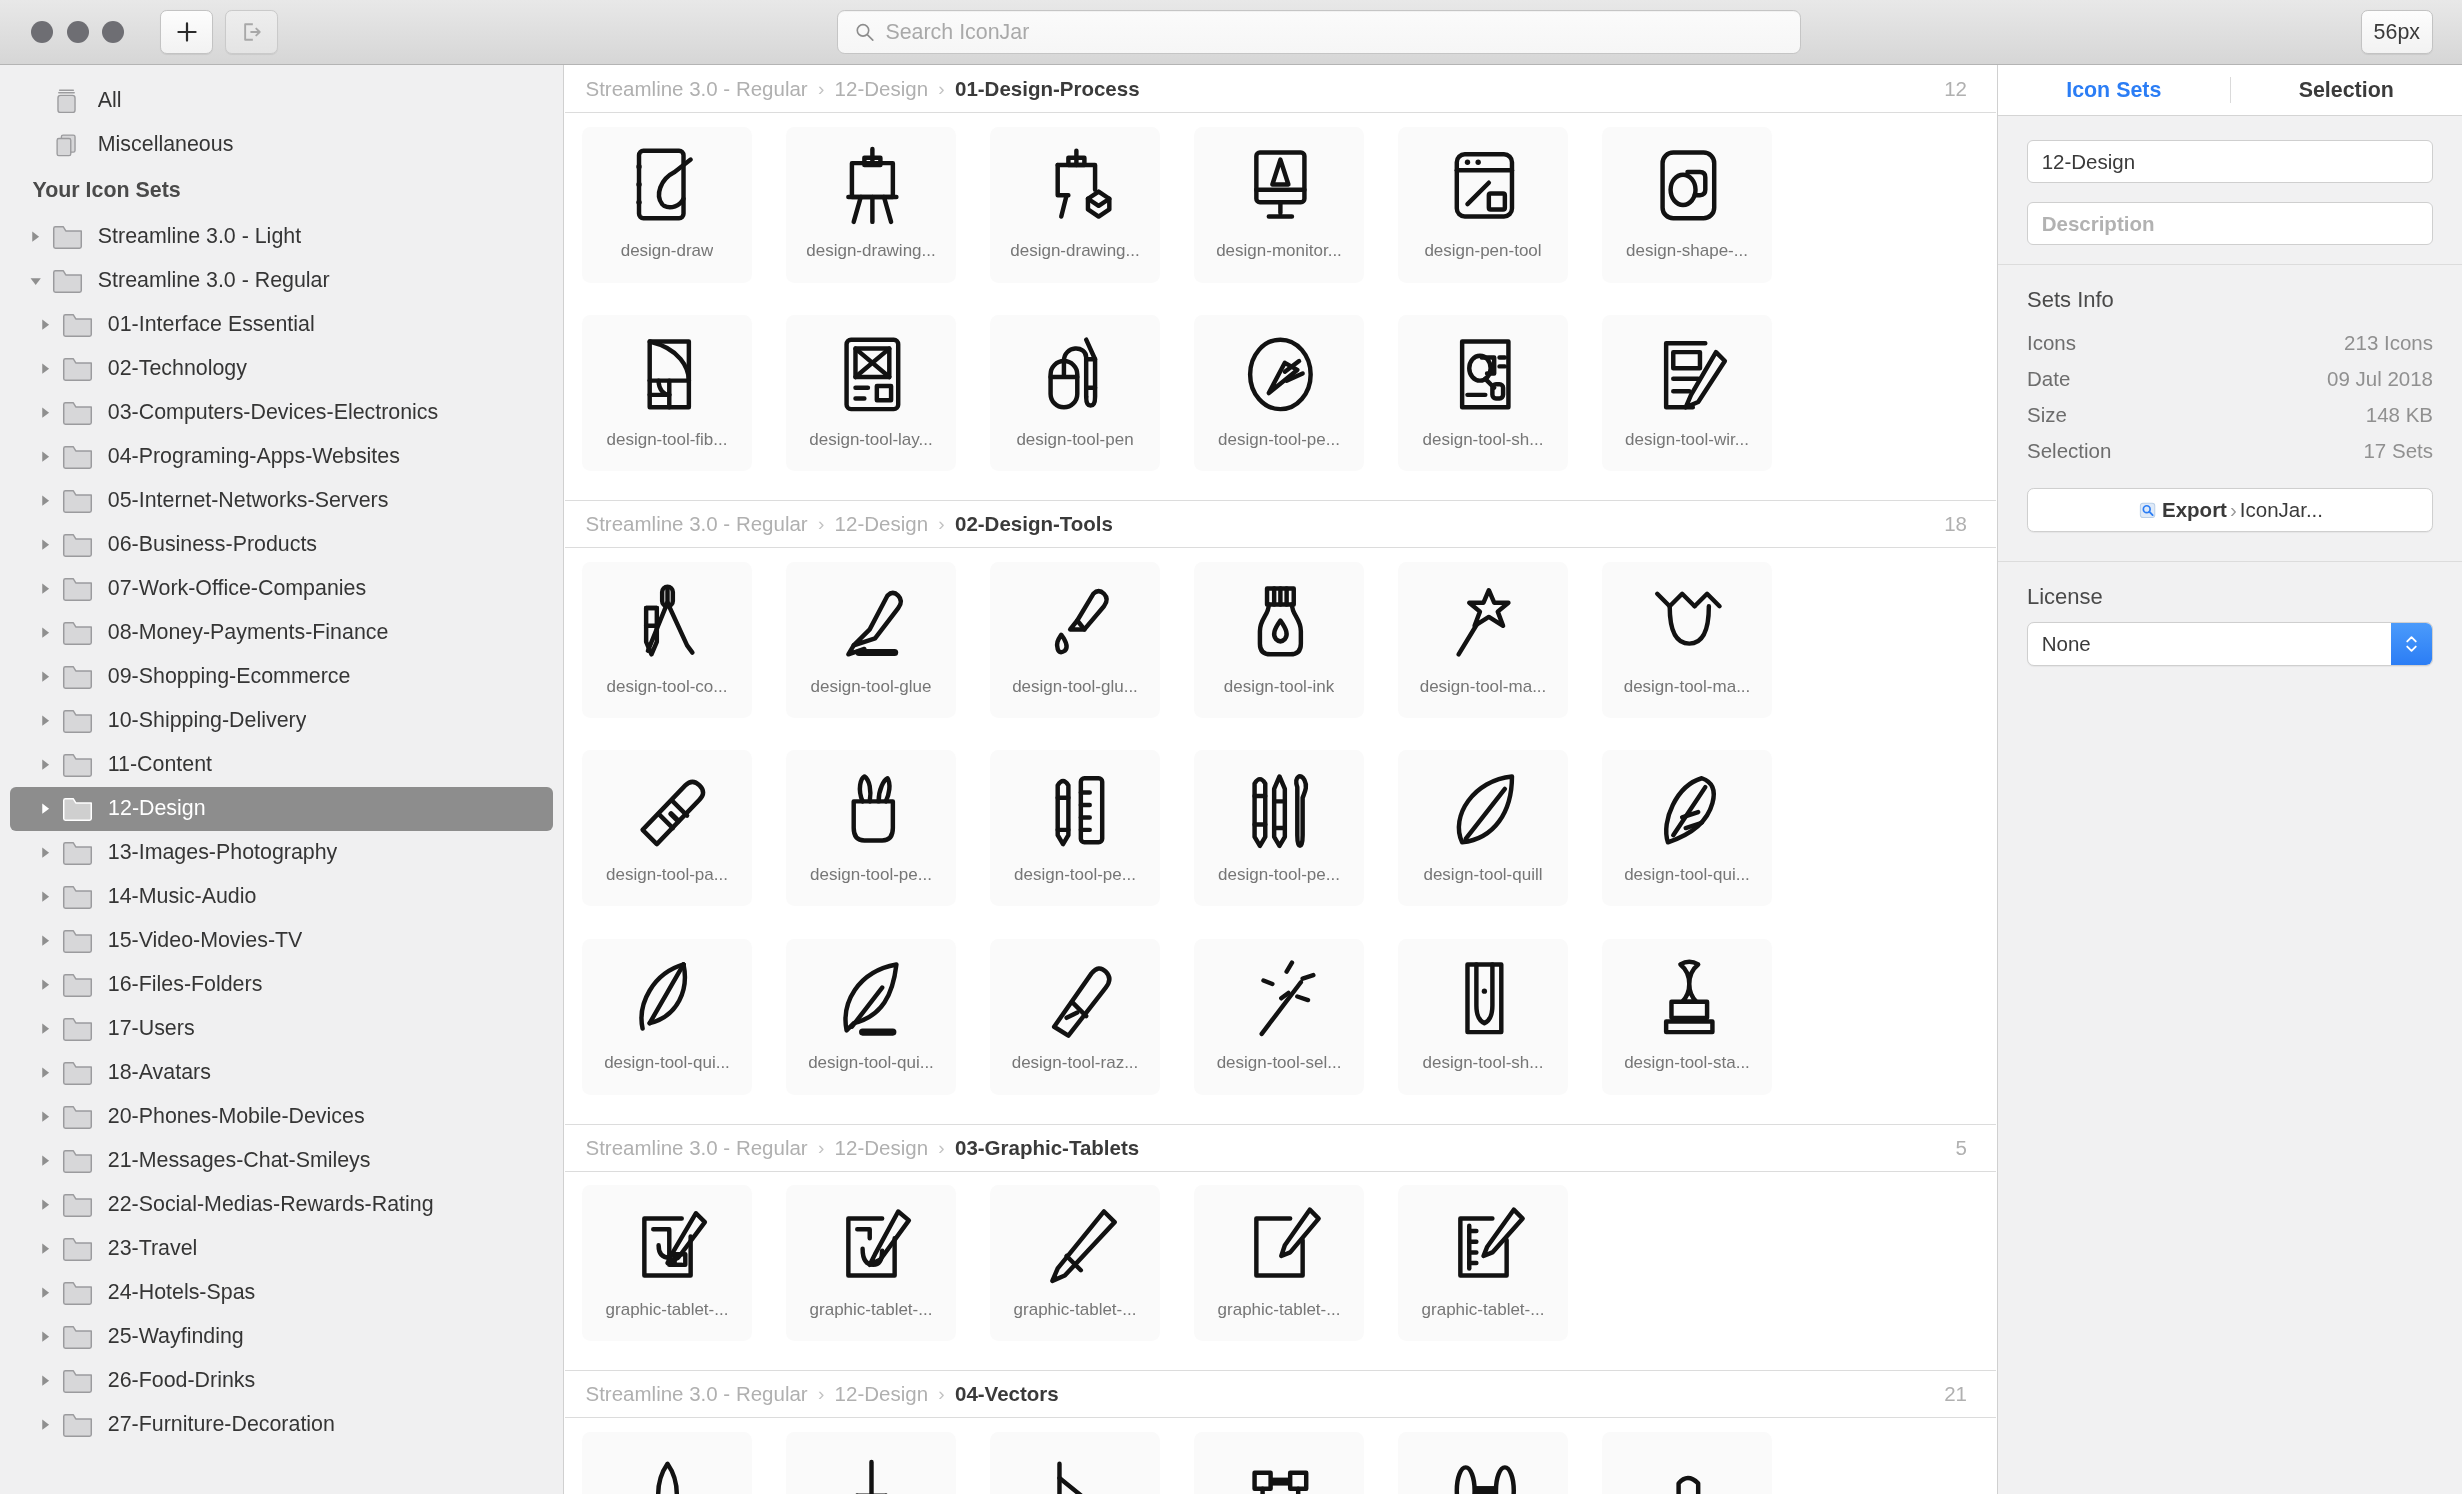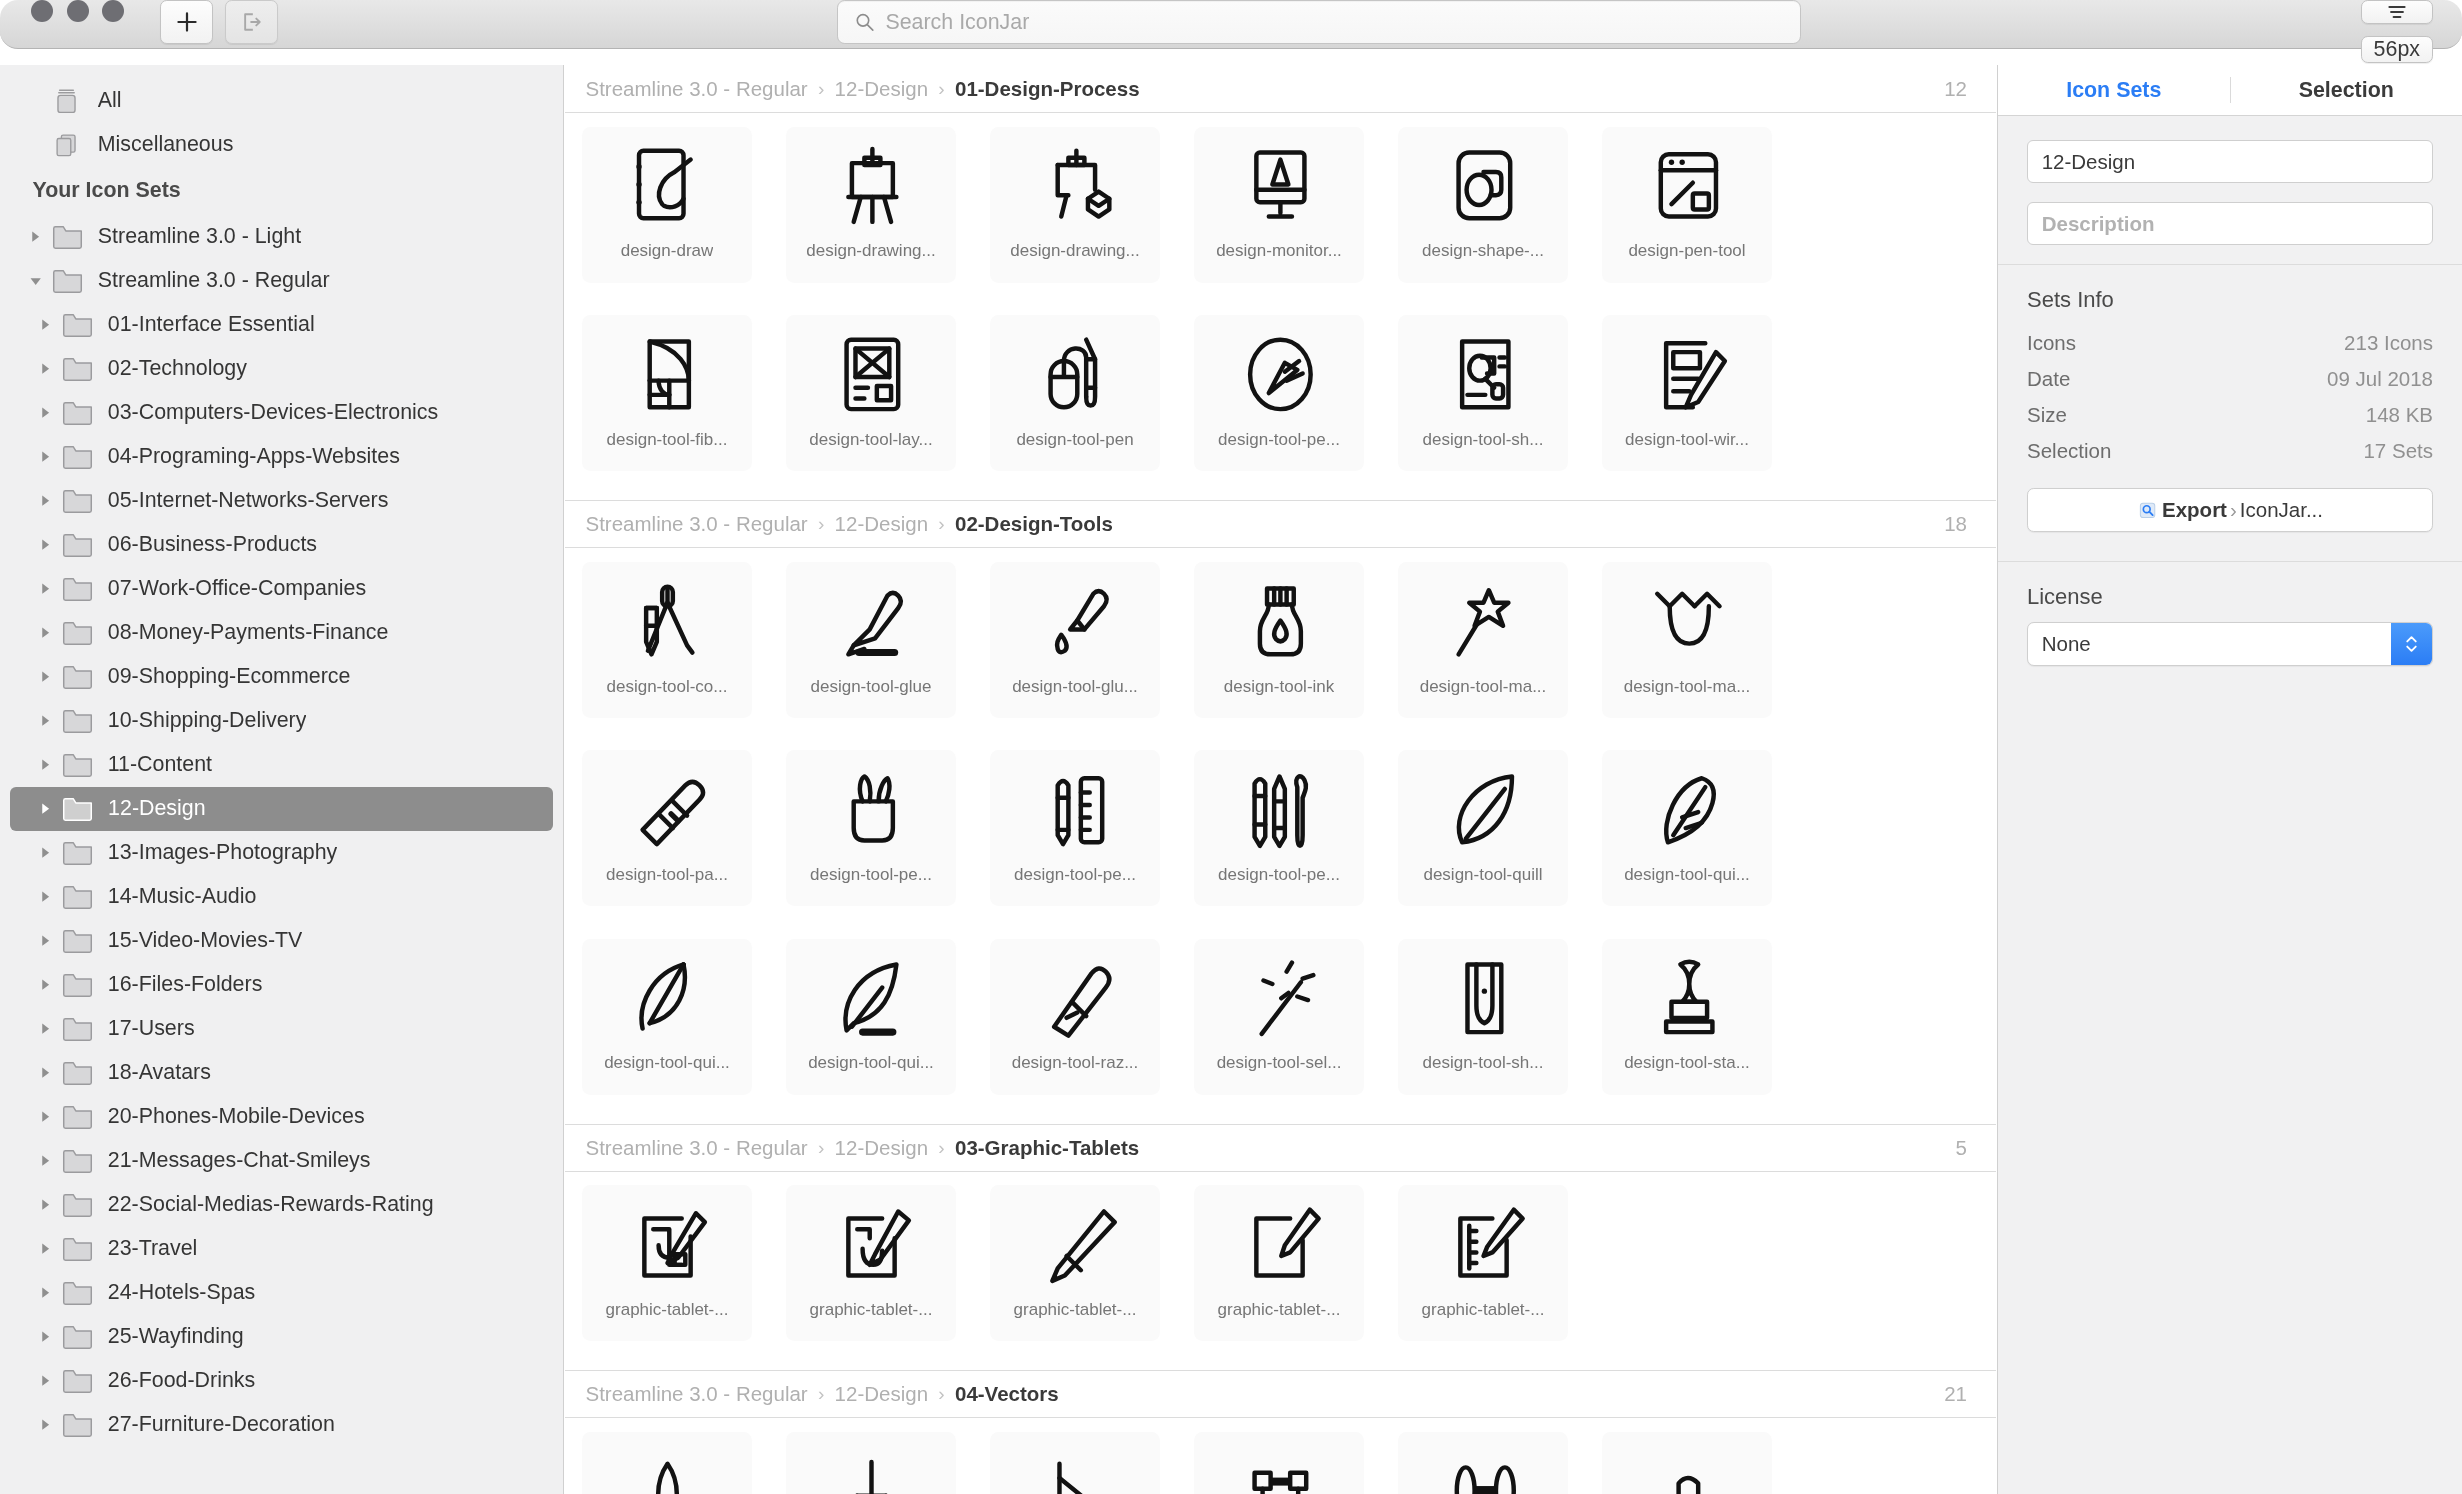--- a/index.html
+++ b/index.html
@@ -6,24 +6,24 @@
   html, body {
     width: 2462px; height: 1495px;
     font-family: "Liberation Sans", sans-serif;
     background: #ffffff;
     overflow: hidden;
     -webkit-font-smoothing: antialiased;
   }
 
   
   .titlebar {
-    position: absolute; top: 0; left: 0; width: 2462px; height: 49px;
+    position: absolute; top: 0; left: 0; width: 2462px; height: 65px;
     background: linear-gradient(to bottom, #e8e8e8 0%, #d6d6d6 100%);
     border-bottom: 0.9px solid #b4b4b4;
-    display: flex;  border-radius: 18px;
+    display: flex; align-items: center;
   }
   .traffic-lights { display: flex; gap: 13.7px; margin-left: 31px; }
   .tl { width: 22px; height: 22px; border-radius: 50%; background: #6e6e73; }
 
   .tb-btn {
     background: linear-gradient(to bottom, #fdfdfd, #f2f2f2);
     border: 0.9px solid #c3c3c3; border-radius: 6.8px;
     height: 44px; min-width: 53px;
     display: flex; align-items: center; justify-content: center;
     box-shadow: 0 0.9px 0.9px rgba(0,0,0,0.07);
@@ -667,39 +667,39 @@
               <path d="M24 56 H78" stroke="#121212" stroke-width="5" fill="none" stroke-linecap="round" stroke-linejoin="round"></path>
               <path d="M51 22 L60 50 H42 Z" stroke="#121212" stroke-width="5" fill="none" stroke-linecap="round" stroke-linejoin="round"></path>
               <path d="M51 70 V82 M38 86 H64" stroke="#121212" stroke-width="5" fill="none" stroke-linecap="round" stroke-linejoin="round"></path>
             </svg>
           </span>
       <span class="icon-name">design-monitor...</span>
         </div>
         <div class="icon-cell">
           <span class="icon-art">
             <svg viewBox="0 0 100 100" width="89" height="89">
-              <rect x="22" y="14" width="58" height="74" rx="12" stroke="#121212" stroke-width="5" fill="none" stroke-linecap="round" stroke-linejoin="round"></rect>
-              <ellipse cx="45" cy="56" rx="14" ry="17" stroke="#121212" stroke-width="5" fill="none" stroke-linecap="round" stroke-linejoin="round"></ellipse>
-              <path d="M50 36 H64 Q70 36 70 42 V56 Q70 62 64 62 H58" stroke="#121212" stroke-width="5" fill="none" stroke-linecap="round" stroke-linejoin="round"></path>
-            </svg>
-          </span>
-      <span class="icon-name">design-shape-...</span>
-        </div>
-        <div class="icon-cell">
-          <span class="icon-art">
-            <svg viewBox="0 0 100 100" width="89" height="89">
               <rect x="20" y="16" width="62" height="70" rx="9" stroke="#121212" stroke-width="5" fill="none" stroke-linecap="round" stroke-linejoin="round"></rect>
               <path d="M20 34 H82" stroke="#121212" stroke-width="5" fill="none" stroke-linecap="round" stroke-linejoin="round"></path>
               <circle cx="32" cy="25" r="3" fill="#121212"></circle>
               <circle cx="44" cy="25" r="3" fill="#121212"></circle>
               <path d="M32 72 L56 48" stroke="#121212" stroke-width="5" fill="none" stroke-linecap="round" stroke-linejoin="round"></path>
               <rect x="56" y="60" width="18" height="18" rx="2" stroke="#121212" stroke-width="5" fill="none" stroke-linecap="round" stroke-linejoin="round"></rect>
             </svg>
           </span>
       <span class="icon-name">design-pen-tool</span>
+        </div>
+        <div class="icon-cell">
+          <span class="icon-art">
+            <svg viewBox="0 0 100 100" width="89" height="89">
+              <rect x="22" y="14" width="58" height="74" rx="12" stroke="#121212" stroke-width="5" fill="none" stroke-linecap="round" stroke-linejoin="round"></rect>
+              <ellipse cx="45" cy="56" rx="14" ry="17" stroke="#121212" stroke-width="5" fill="none" stroke-linecap="round" stroke-linejoin="round"></ellipse>
+              <path d="M50 36 H64 Q70 36 70 42 V56 Q70 62 64 62 H58" stroke="#121212" stroke-width="5" fill="none" stroke-linecap="round" stroke-linejoin="round"></path>
+            </svg>
+          </span>
+      <span class="icon-name">design-shape-...</span>
         </div>
         <div class="icon-cell">
           <span class="icon-art">
             <svg viewBox="0 0 100 100" width="89" height="89">
               <rect x="30" y="14" width="44" height="74" stroke="#121212" stroke-width="5" fill="none" stroke-linecap="round" stroke-linejoin="round"></rect>
               <path d="M30 58 H74" stroke="#121212" stroke-width="5" fill="none" stroke-linecap="round" stroke-linejoin="round"></path>
               <path d="M52 58 V88" stroke="#121212" stroke-width="5" fill="none" stroke-linecap="round" stroke-linejoin="round"></path>
               <path d="M30 14 C64 22 74 44 74 58" stroke="#121212" stroke-width="5" fill="none" stroke-linecap="round" stroke-linejoin="round"></path>
               <path d="M52 74 H30" stroke="#121212" stroke-width="5" fill="none" stroke-linecap="round" stroke-linejoin="round"></path>
               <path d="M40 58 C40 68 46 74 52 74" stroke="#121212" stroke-width="5" fill="none" stroke-linecap="round" stroke-linejoin="round"></path>

